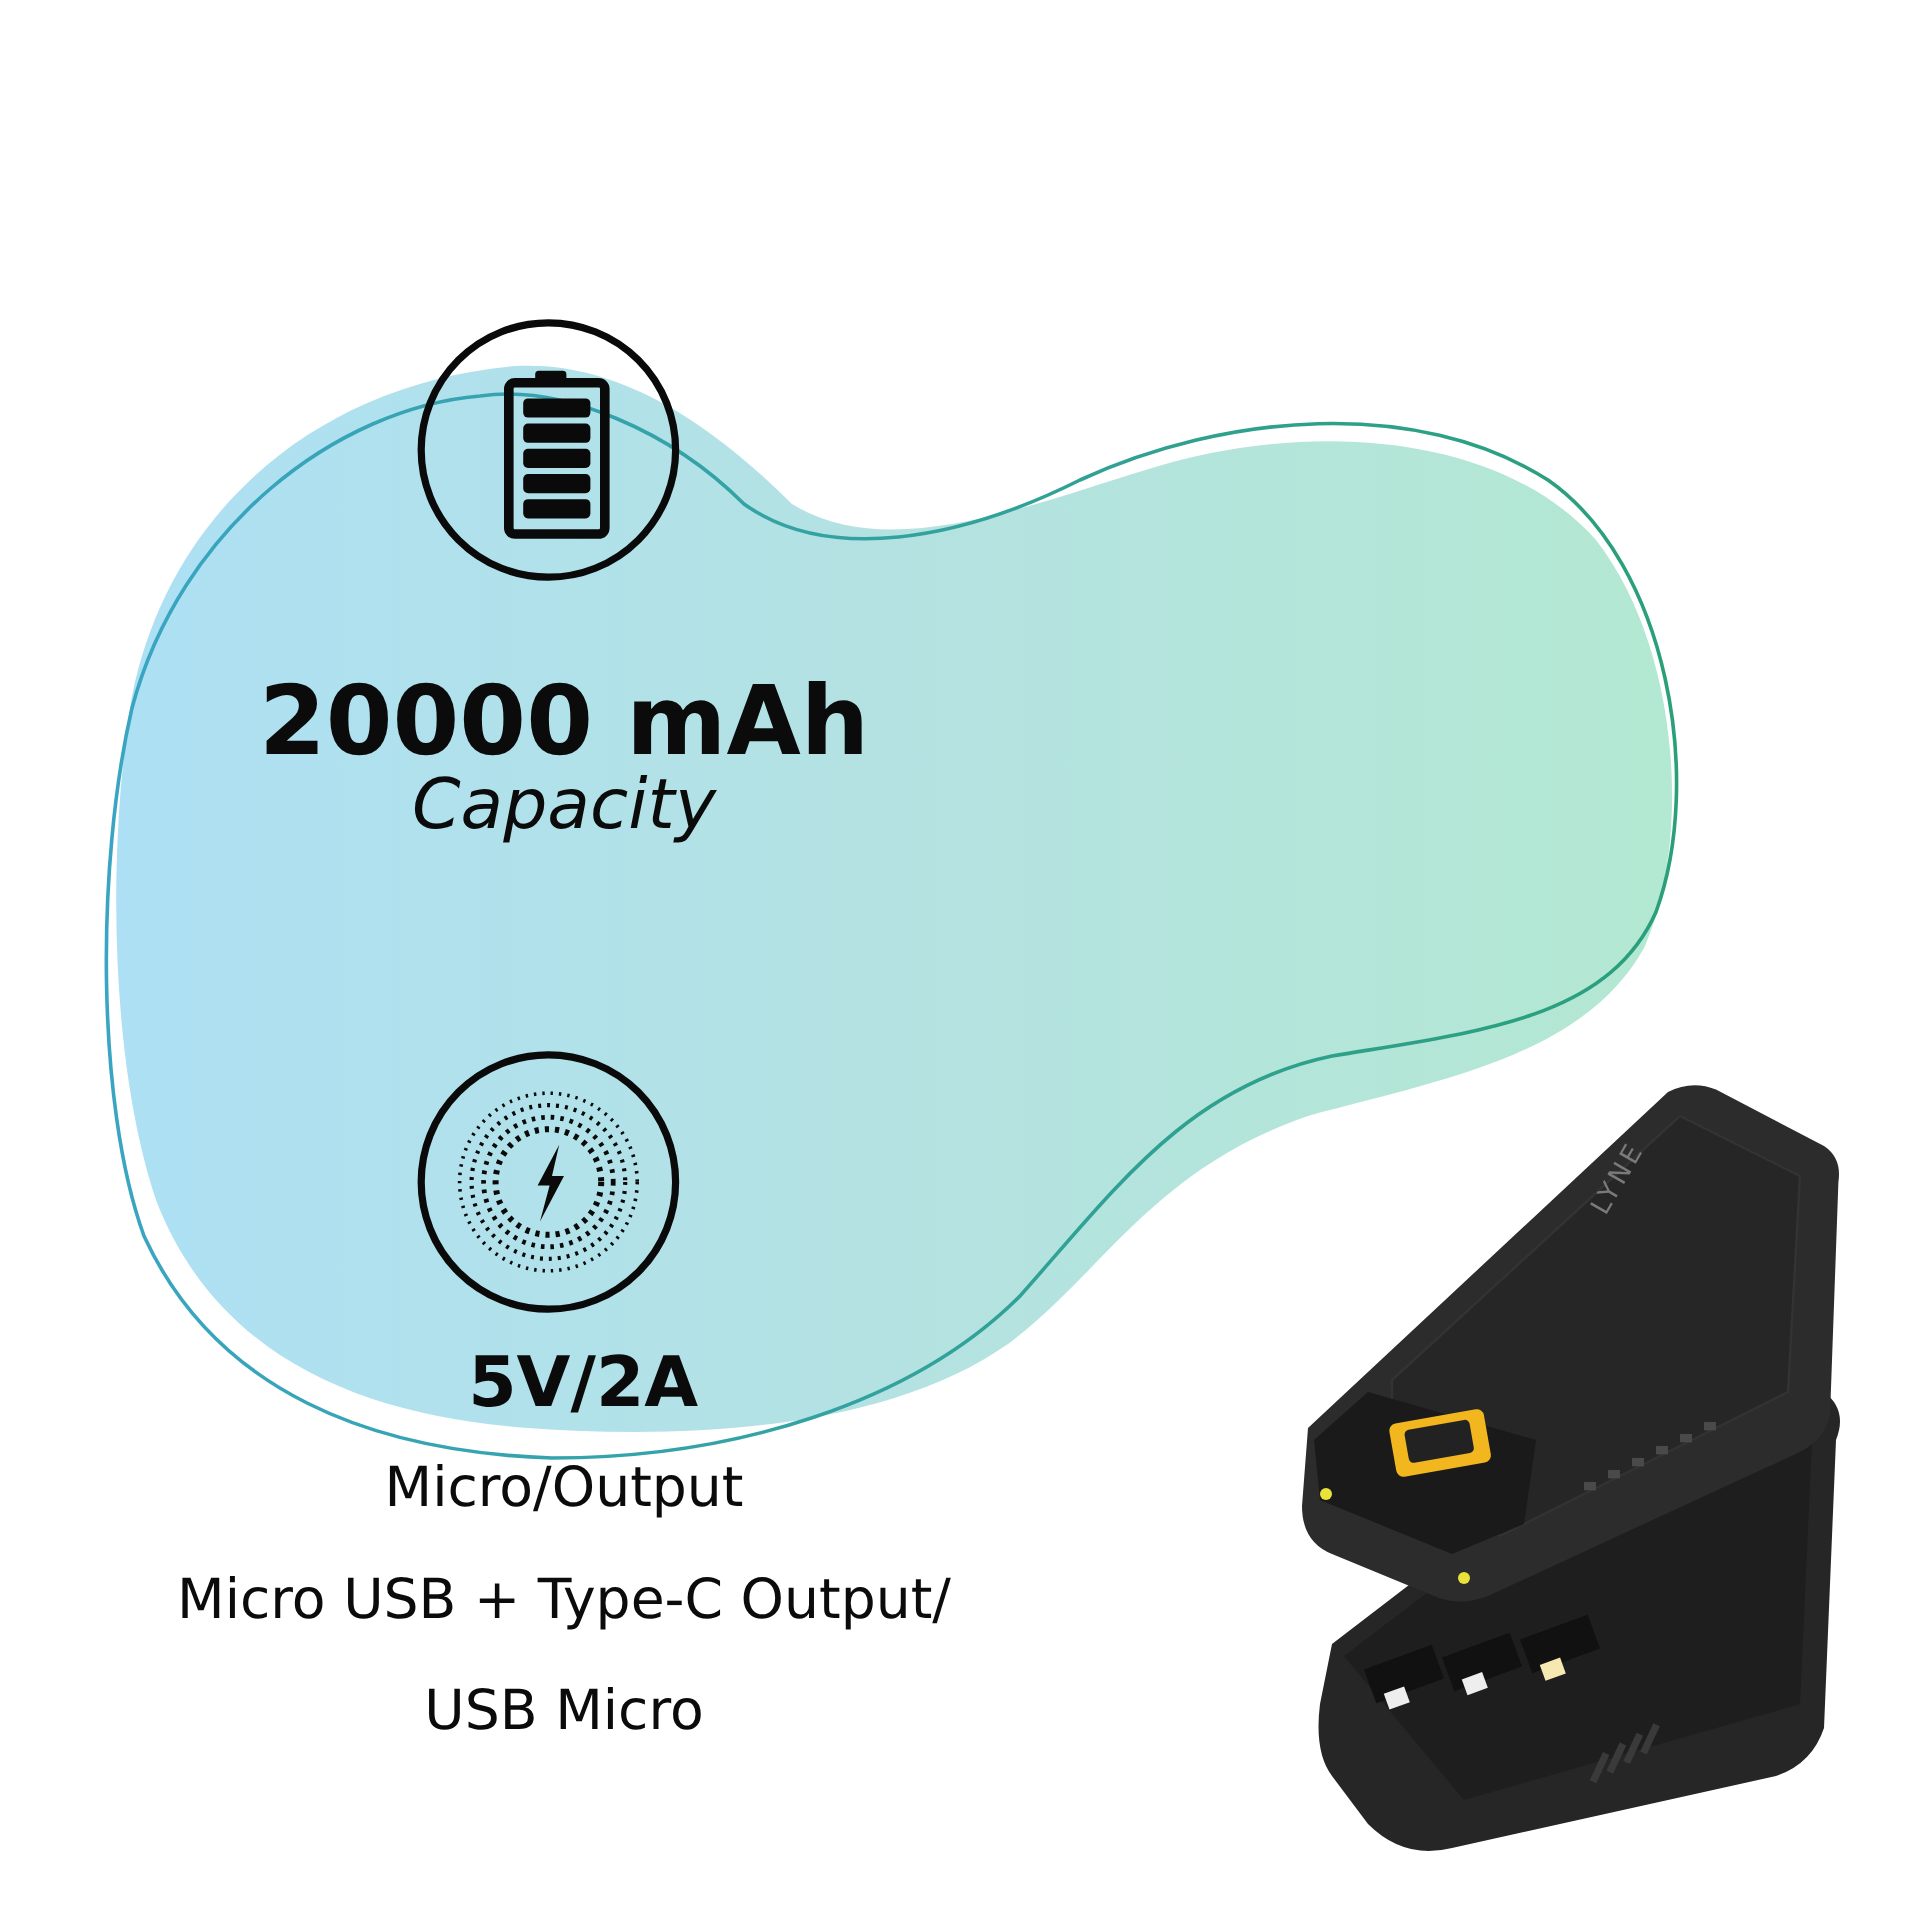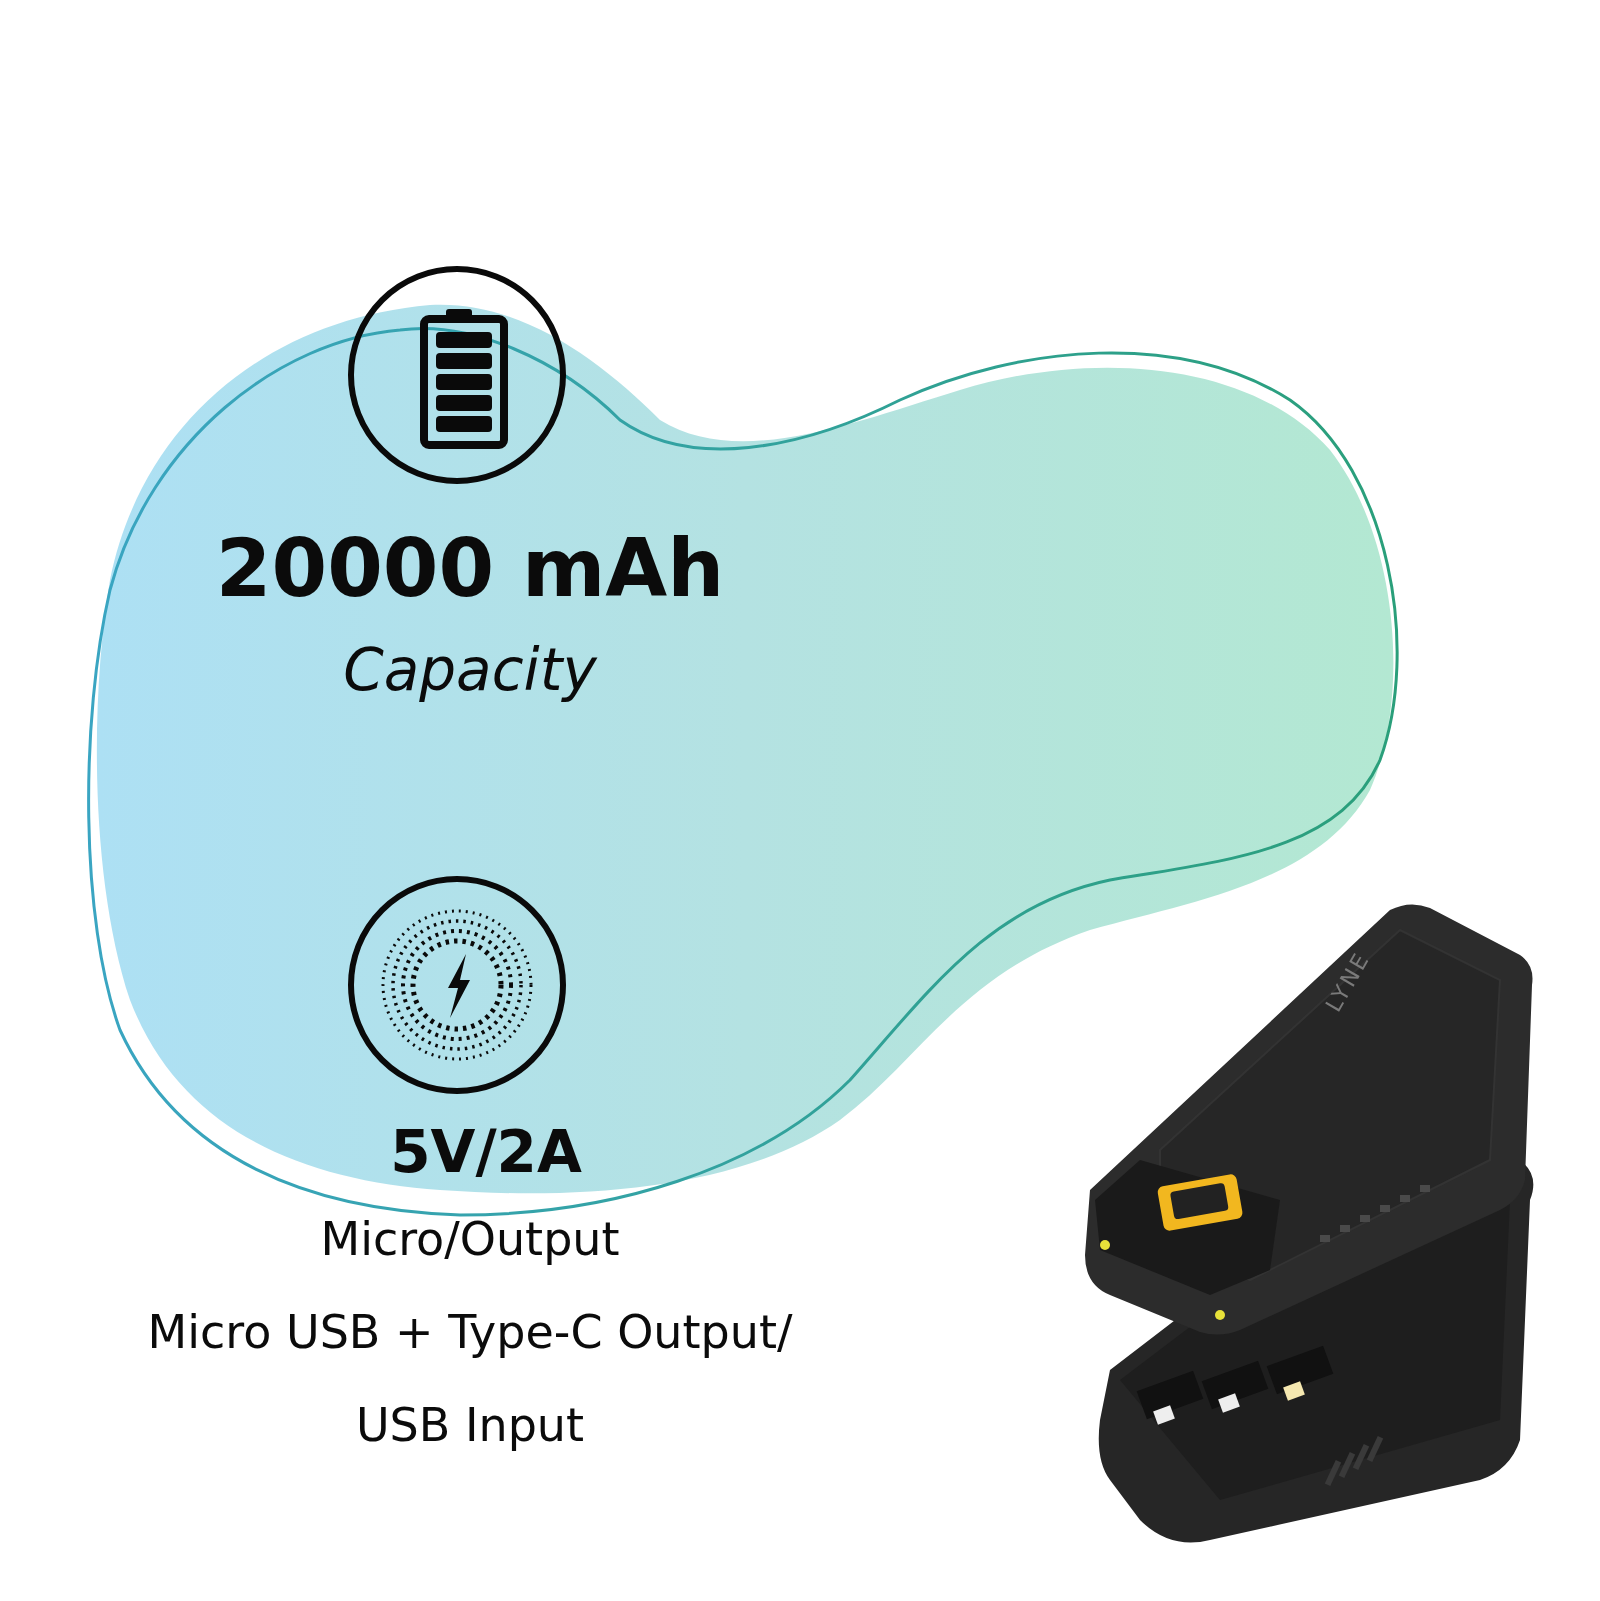--- a/index.html
+++ b/index.html
@@ -40,39 +40,39 @@
     <rect x="92" y="37" width="26" height="10" rx="3" fill="#0a0a0a"></rect>
     <rect x="70" y="47" width="80" height="126" rx="5" fill="none" stroke="#0a0a0a" stroke-width="8"></rect>
     <rect x="82" y="60" width="56" height="16" rx="4" fill="#0a0a0a"></rect>
     <rect x="82" y="81" width="56" height="16" rx="4" fill="#0a0a0a"></rect>
     <rect x="82" y="102" width="56" height="16" rx="4" fill="#0a0a0a"></rect>
     <rect x="82" y="123" width="56" height="16" rx="4" fill="#0a0a0a"></rect>
     <rect x="82" y="144" width="56" height="16" rx="4" fill="#0a0a0a"></rect>
   </svg>
 </div>
 
-<div class="txt h-big" style="top:522px;">20000 mAh</div>
+<div class="txt h-big" style="top:554px;">20000 mAh</div>
 <div class="txt h-sub" style="top:636px; font-size:58px;font-style:italic;">Capacity</div>
 
 <div class="icon-circle" style="left:348px; top:876px;">
   <svg width="206" height="206" viewBox="0 0 206 206">
     <g fill="#0a0a0a">
       <circle cx="103" cy="103" r="74" fill="none" stroke="#0a0a0a" stroke-width="3" stroke-dasharray="2 5"></circle>
       <circle cx="103" cy="103" r="64" fill="none" stroke="#0a0a0a" stroke-width="3.5" stroke-dasharray="2.5 5"></circle>
       <circle cx="103" cy="103" r="54" fill="none" stroke="#0a0a0a" stroke-width="4" stroke-dasharray="3 5"></circle>
       <circle cx="103" cy="103" r="44" fill="none" stroke="#0a0a0a" stroke-width="5" stroke-dasharray="3.5 5"></circle>
       <path d="M112,72 L94,106 L104,106 L96,136 L116,98 L106,98 Z"></path>
     </g>
   </svg>
 </div>
 
 <div class="txt h-mid" style="top:1118px; font-size:58px;padding-left:16px;">5V/2A</div>
 <div class="txt h-spec" style="top:1212px;">Micro/Output</div>
 <div class="txt h-spec" style="top:1305px;">Micro USB + Type-C Output/</div>
-<div class="txt h-spec" style="top:1398px;">USB Input</div>
+<div class="txt h-spec" style="top:1398px;">USB Micro</div>
 
 <svg class="product" width="470" height="650" viewBox="0 0 470 650">
 
   <g>
     <path d="M30,470 L330,240 Q360,220 390,230 L440,260 Q460,275 450,300 L440,540 Q430,570 400,580 L130,640 Q90,650 60,620 L30,580 Q15,560 20,520 Z" fill="#262626"></path>
     <path d="M40,480 L330,260 L430,300 L420,520 L140,600 Z" fill="#1e1e1e"></path>
     <g fill="#111">
       <rect x="60" y="480" width="60" height="30" transform="rotate(-20 90 495)"></rect>
       <rect x="125" y="470" width="60" height="30" transform="rotate(-20 155 485)"></rect>
       <rect x="190" y="455" width="60" height="30" transform="rotate(-20 220 470)"></rect>

